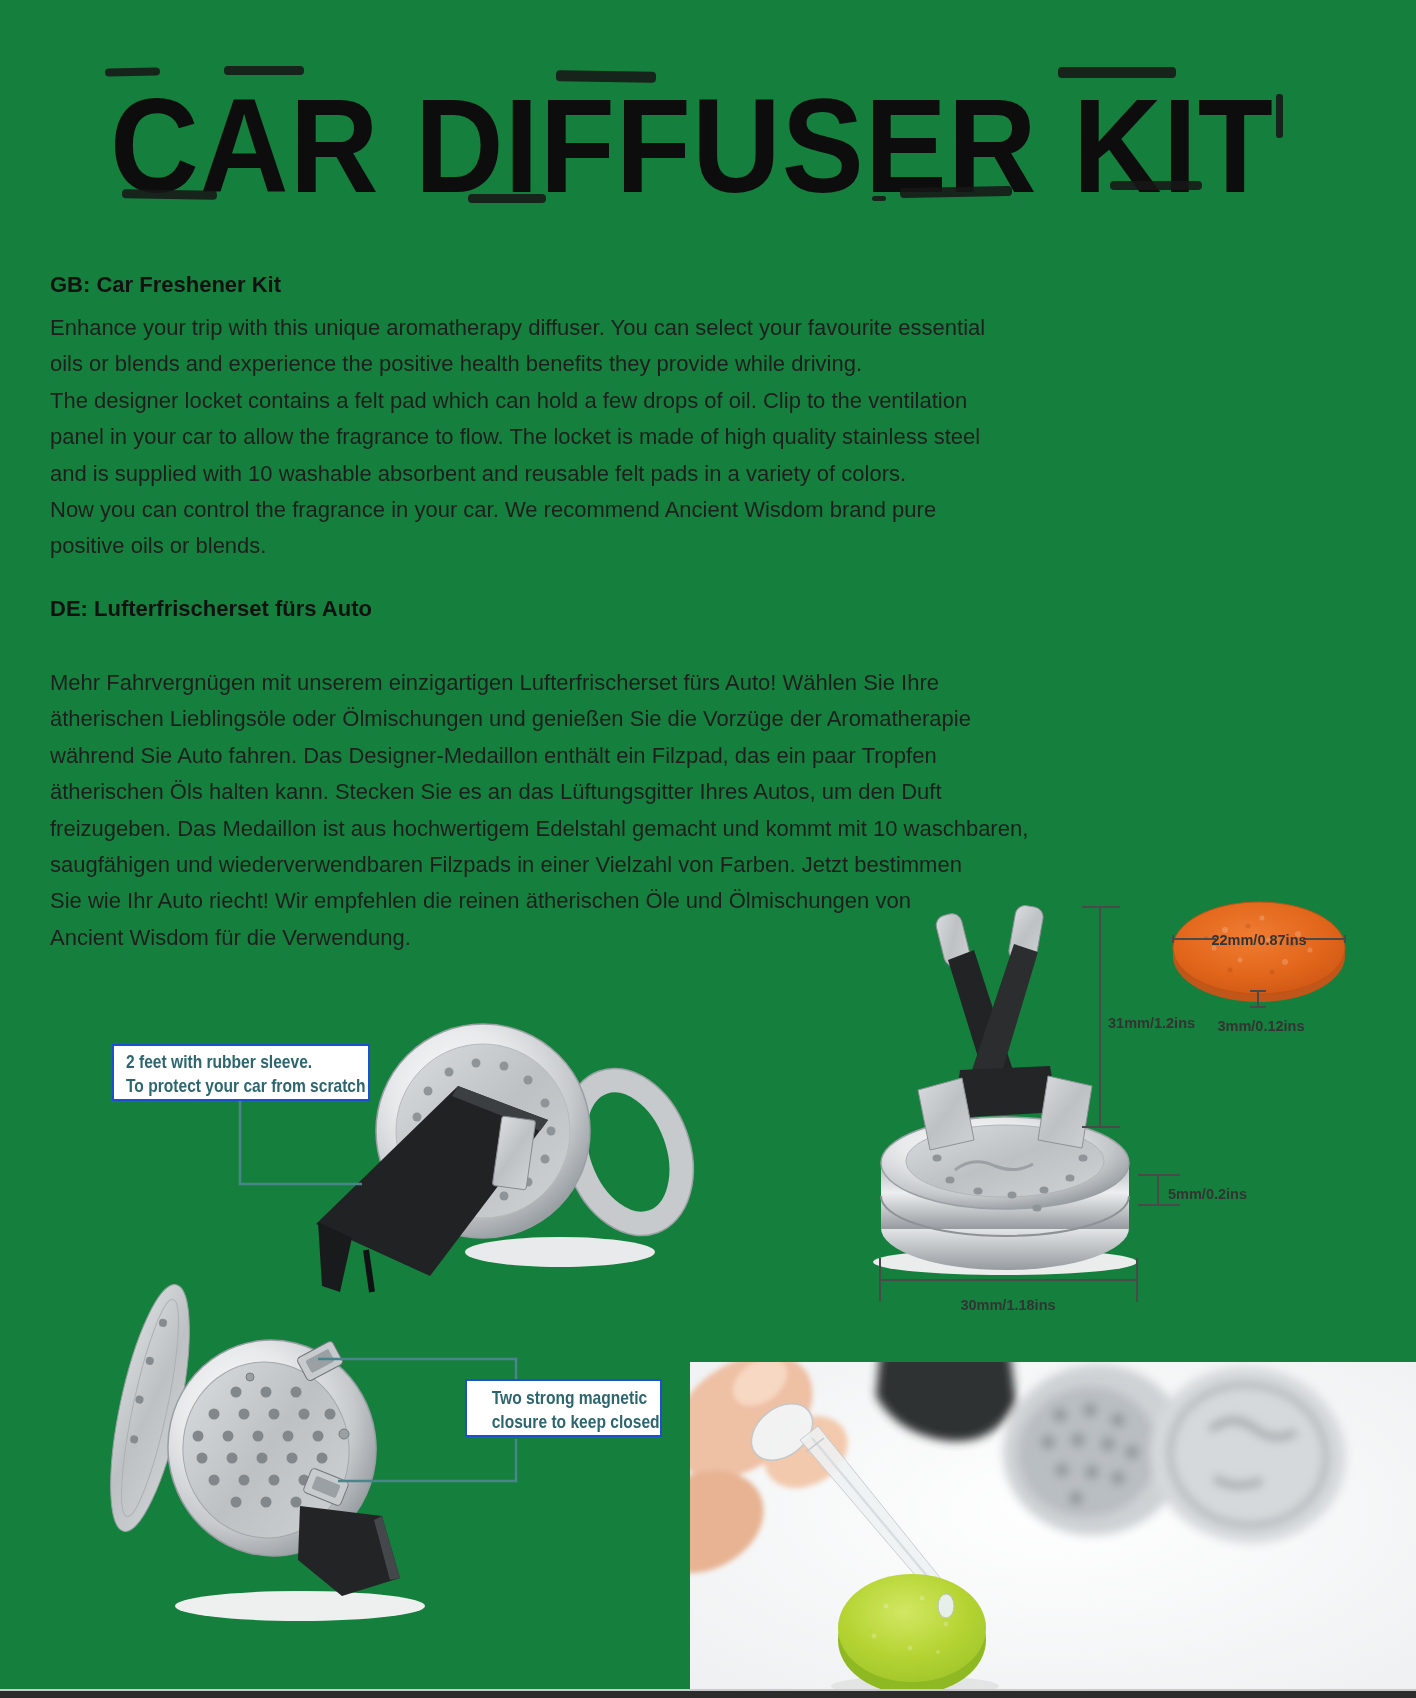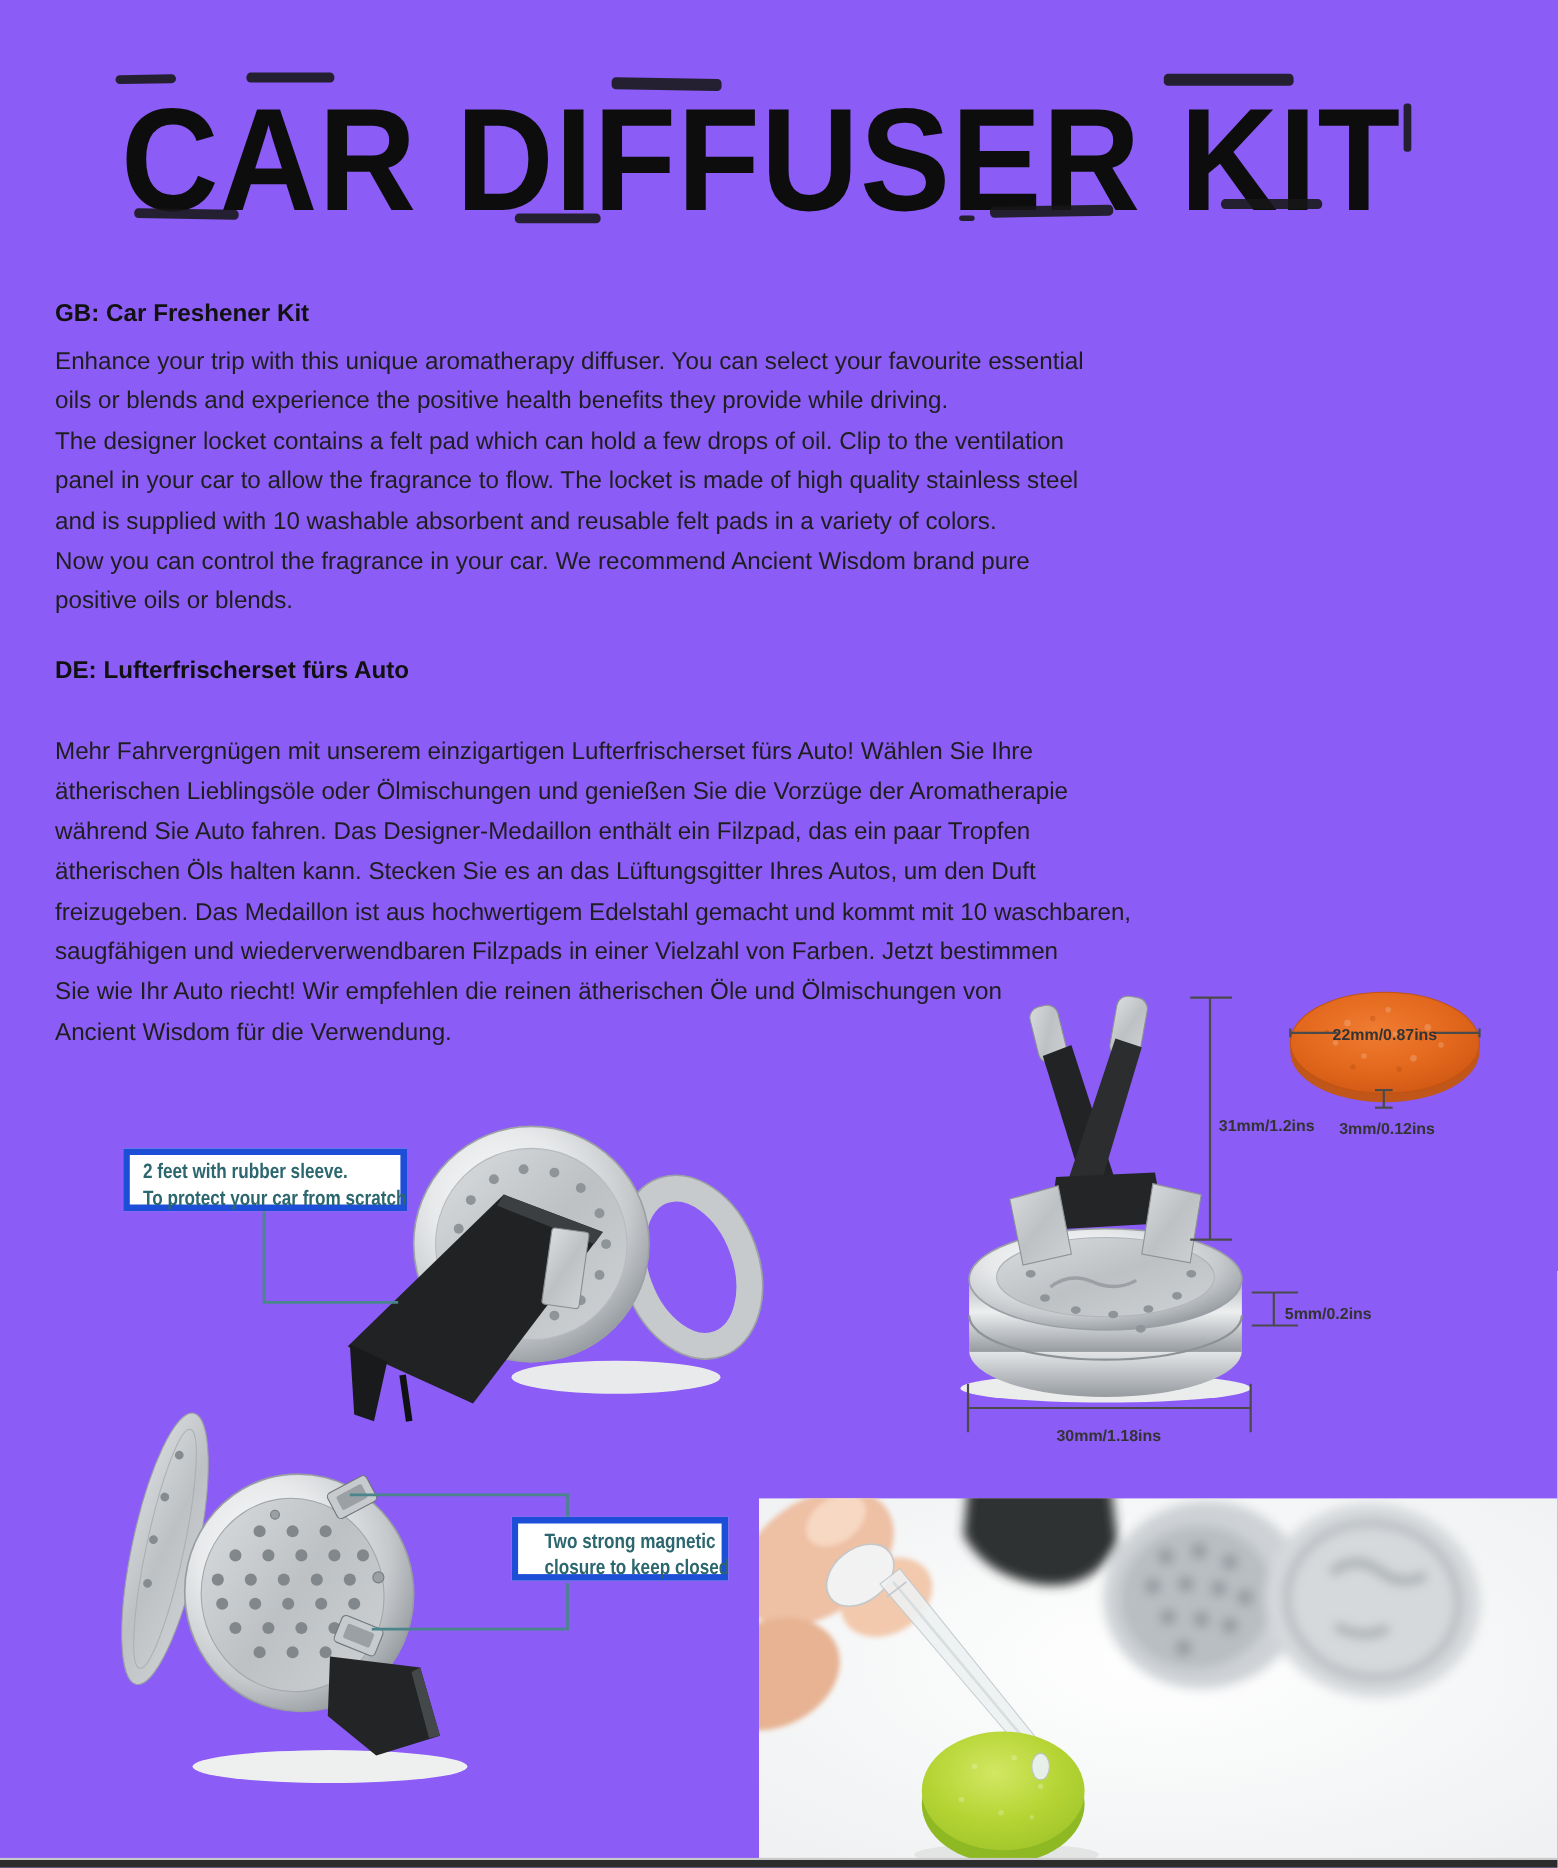--- a/index.html
+++ b/index.html
@@ -1,33 +1,33 @@
 <!DOCTYPE html>
 <html><head>
 <meta charset="utf-8">
 <style>
   html,body{margin:0;padding:0;background:#ffffff;}
   body{width:1416px;height:1698px;position:relative;overflow:hidden;
        font-family:"Liberation Sans",sans-serif;color:#1e1e1e;}
-  .page{position:absolute;inset:0;background:#8b5cf6;}
+  .page{position:absolute;inset:0;background:#15803d;}
 
   
   .title{position:absolute;left:110px;top:70px;font-weight:bold;font-size:123px;
          letter-spacing:1px;color:#0d0d0d;white-space:nowrap;
          transform:scaleY(1.08);transform-origin:left top;}
   .mark{position:absolute;background:#171717;border-radius:4px;opacity:.88;}
 
   
   .heading{position:absolute;left:50px;font-size:22px;font-weight:bold;color:#111;white-space:nowrap;}
   .para{position:absolute;left:50px;font-size:22px;line-height:36.4px;color:#1e1e1e;}
   .line{white-space:nowrap;}
 
   
   .callout{position:absolute;box-sizing:border-box;background:#ffffff;
-           border:6px solid #1d4ed8;color:#2c666e;font-weight:bold;font-size:19px;line-height:24px;}
+           border:2px solid #1d4ed8;color:#2c666e;font-weight:bold;font-size:19px;line-height:24px;}
   .callout .ctext{transform:scaleX(0.82);transform-origin:left center;white-space:nowrap;}
   #callout-feet{left:112px;top:1044px;width:258px;height:57px;padding:4px 0 0 12px;}
   #callout-magnetic{left:465px;top:1379px;width:197px;height:58px;padding:5px 0 0 8px;text-align:center;}
   #callout-magnetic .ctext{transform-origin:center center;}
 
   svg{position:absolute;left:0;top:830px;font-family:"Liberation Sans",sans-serif;}
   .dim-label{font-size:14.5px;font-weight:bold;fill:#333;}
 
   .bottom-bar{position:absolute;left:0;top:1689px;width:1416px;height:9px;
               background:linear-gradient(to bottom,#c9c9c9 0 2px,#2c2c2c 2px 100%);}

